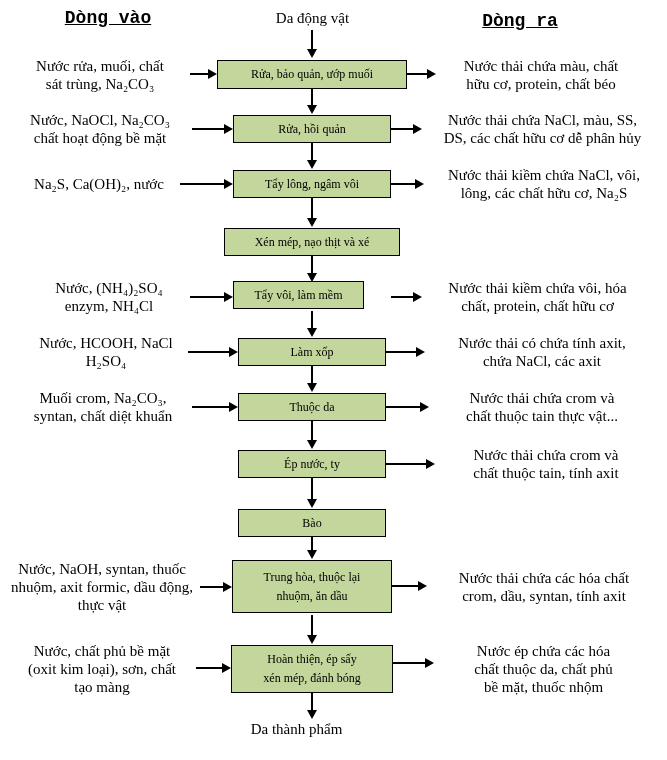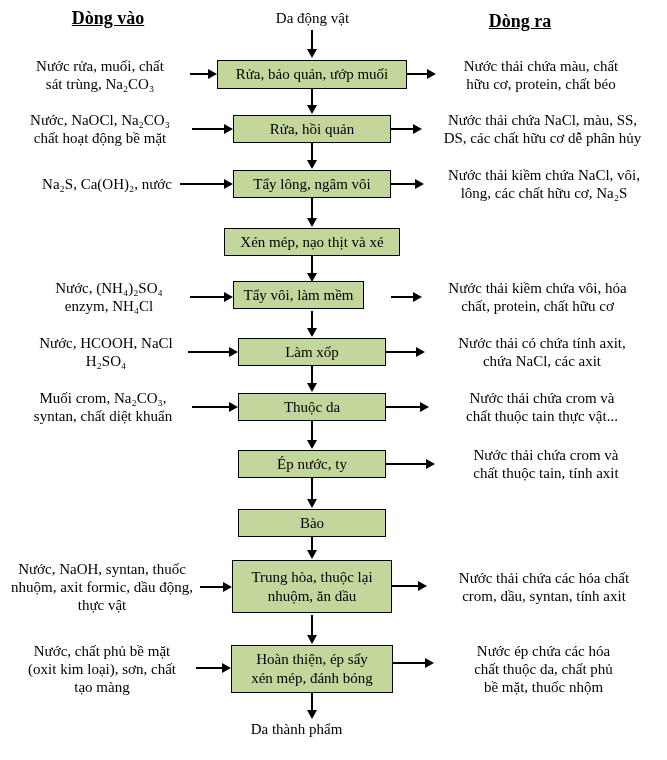--- a/index.html
+++ b/index.html
@@ -4,31 +4,31 @@
 <style>
   * { margin:0; padding:0; box-sizing:border-box; }
   html,body { background:#ffffff; }
   .canvas {
     position:relative; width:667px; height:760px; background:#ffffff;
     font-family:"Liberation Serif","DejaVu Serif",serif; color:#000;
     overflow:hidden;
   }
   .hdr {
     position:absolute; font-size:18px; font-weight:bold;
-    text-decoration:underline; text-align:center;
+    text-decoration:underline; text-align:center;font-family:Liberation Mono, monospace;
   }
   .txt {
     position:absolute; font-size:15px; line-height:18px;
     text-align:center; white-space:pre-line;
   }
   .underlined { }
   .box {
     position:absolute; background:#c3d69b; border:1px solid #000000;
     display:flex; align-items:center; justify-content:center;
-    text-align:center; font-size:15px; line-height:19px; white-space:pre-line;
+    text-align:center; font-size:12px; line-height:19px; white-space:pre-line;
   }
   .ar { position:absolute; height:2px; background:#000; }
   .ar::after {
     content:""; position:absolute; right:-9px; top:-4px; width:0; height:0;
     border-left:9px solid #000; border-top:5px solid transparent; border-bottom:5px solid transparent;
   }
   .ad { position:absolute; width:2px; background:#000; }
   .ad::after {
     content:""; position:absolute; bottom:-9px; left:-4px; width:0; height:0;
     border-top:9px solid #000; border-left:5px solid transparent; border-right:5px solid transparent;
@@ -67,21 +67,21 @@
   <div class="box" style="left:238px;top:509px;width:148px;height:28px">Bào</div>
   <div class="box" style="left:232px;top:560px;width:160px;height:53px">Trung hòa, thuộc lại
 nhuộm, ăn dầu</div>
   <div class="box" style="left:231px;top:645px;width:162px;height:48px">Hoàn thiện, ép sấy
 xén mép, đánh bóng</div>
 
   <div class="txt" style="left:10px;top:57px;width:180px">Nước rửa, muối, chất
 sát trùng, Na₂CO₃</div>
   <div class="txt" style="left:8px;top:111px;width:184px">Nước, NaOCl, Na₂CO₃
 chất hoạt động bề mặt</div>
-  <div class="txt" style="left:26px;top:175px;width:162px">Na₂S, Ca(OH)₂, nước</div>
+  <div class="txt" style="left:18px;top:175px;width:162px">Na₂S, Ca(OH)₂, nước</div>
   <div class="txt" style="left:28px;top:279px;width:162px">Nước, (NH₄)₂SO₄
 enzym, NH₄Cl</div>
   <div class="txt" style="left:24px;top:334px;width:164px">Nước, HCOOH, NaCl
 H₂SO₄</div>
   <div class="txt" style="left:14px;top:389px;width:178px">Muối crom, Na₂CO₃,
 syntan, chất diệt khuẩn</div>
   <div class="txt" style="left:8px;top:642px;width:188px">Nước, chất phủ bề mặt
 (oxit kim loại), sơn, chất
 tạo màng</div>
   <div class="txt" style="left:0px;top:560px;width:204px">Nước, NaOH, syntan, thuốc

